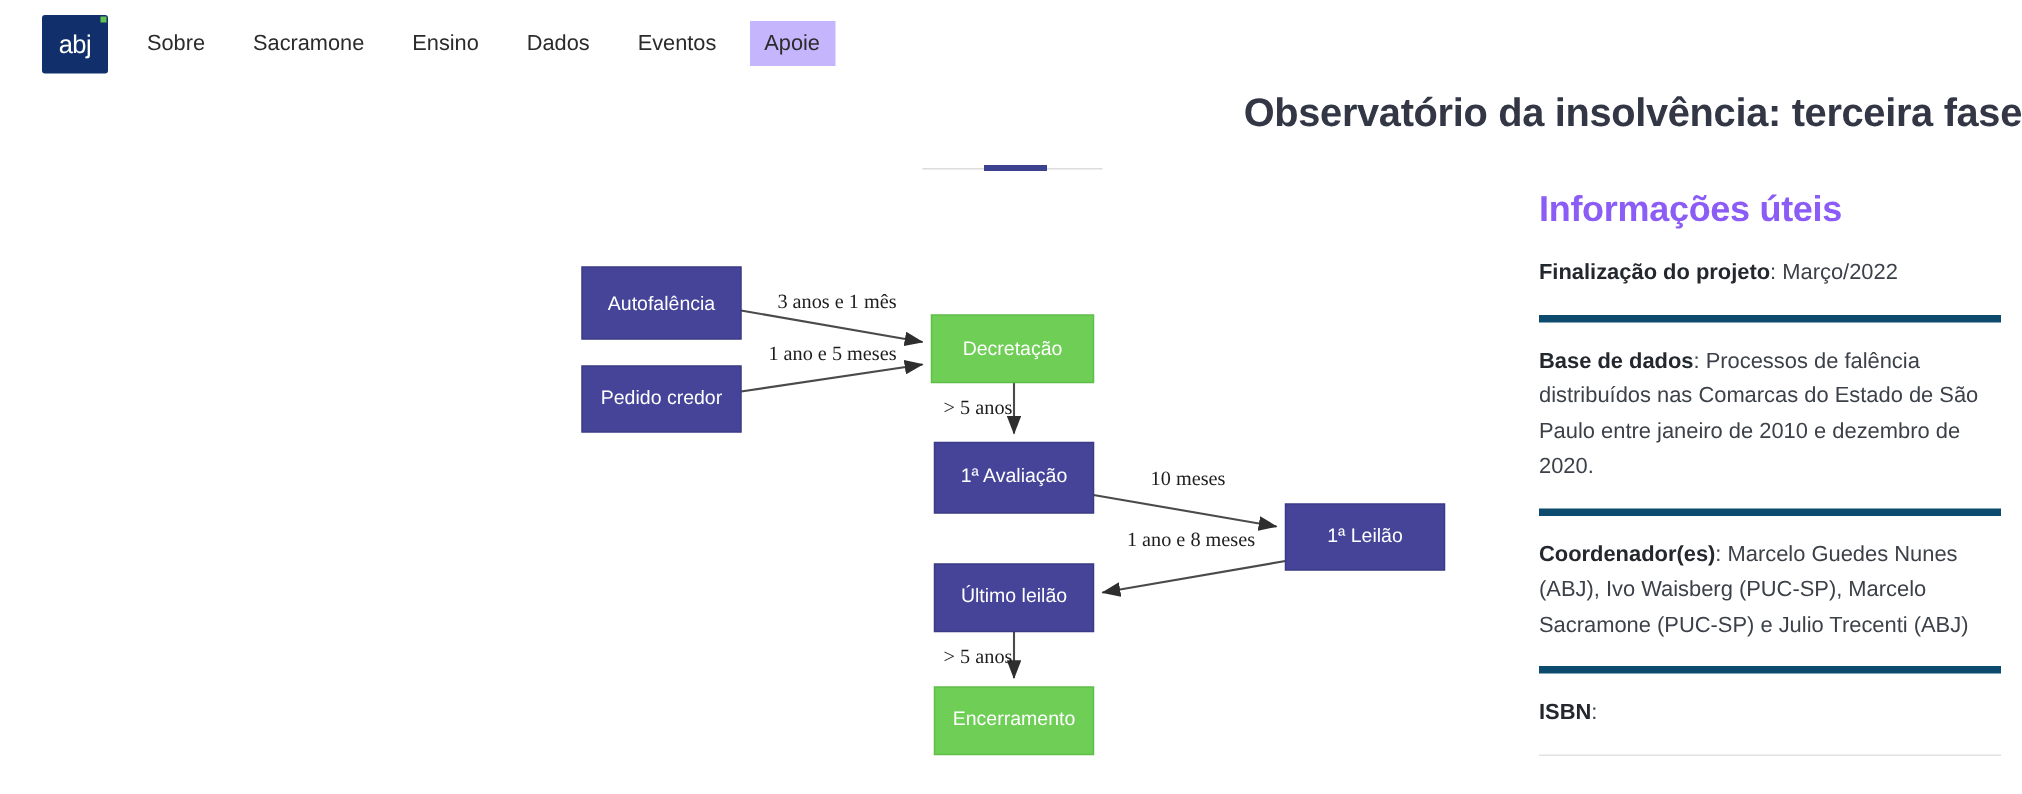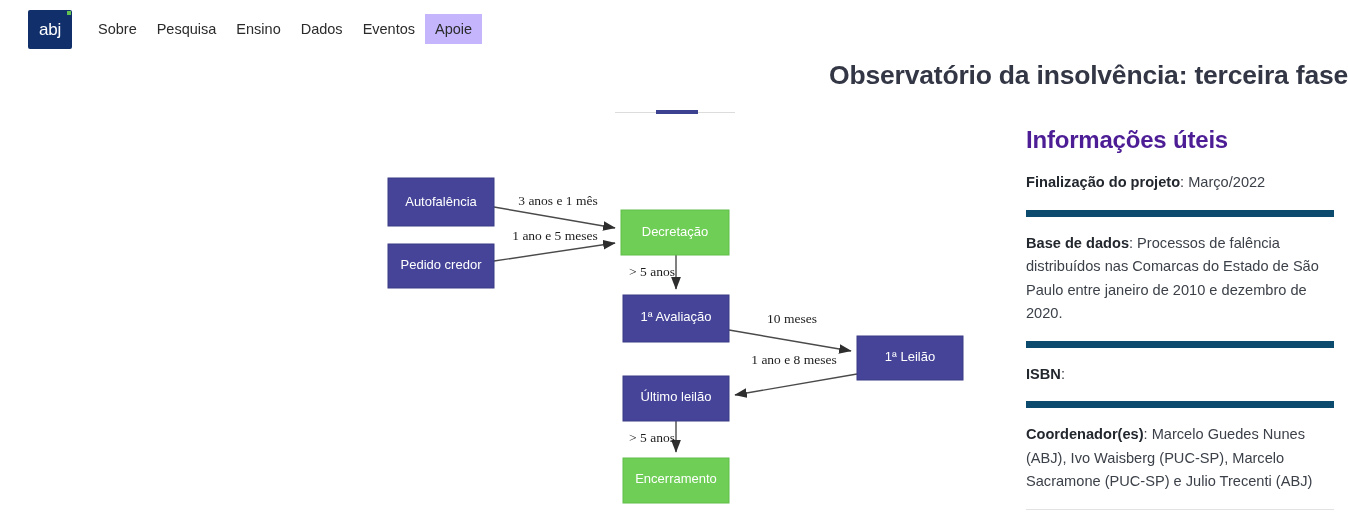--- a/index.html
+++ b/index.html
@@ -41,21 +41,21 @@
     position: absolute;
     right: 1px; top: 1px;
     width: 4px; height: 4px;
     background: #63c150;
   }
   .nav-links {
     position: absolute;
     left: 88px; top: 14px;
     display: flex;
     align-items: center;
-    gap: 0px;
+    gap: 12px;
   }
   .nav-link {
     font-size: 14.5px;
     color: #2b2b2b;
     padding: 5px 10px;
     line-height: 20px;
     white-space: nowrap;
     cursor: pointer;
     text-decoration: none;
   }
@@ -119,46 +119,46 @@
 
   
   .sidebar {
     position: absolute;
     left: 1026px; top: 126px;
     width: 308px;
   }
   .sidebar-title {
     font-size: 24px;
     font-weight: bold;
-    color: #4c1d95;
+    color: #8b5cf6;
     letter-spacing: -0.2px;
     margin-bottom: 17px;
   }
   .info-item {
     font-size: 14.6px;
     line-height: 23.5px;
     color: #3c4149;
     padding-bottom: 15px;
-    border-bottom: 7px solid #0c4a6e;
+    border-bottom: 5px solid #0c4a6e;
     margin-bottom: 15px;
   }
   .info-item:last-child { border-bottom: 1px solid #e2e2e2; }
   .info-label { font-weight: bold; color: #23272e; }
 </style>
 </head>
 <body>
 
 <div class="navbar">
   <div class="brand">
     <span class="brand-text">abj</span>
     <span class="brand-dot"></span>
   </div>
   <nav class="nav-links">
     <a class="nav-link">Sobre</a>
-    <a class="nav-link">Pesquisa</a>
+    <a class="nav-link">Sacramone</a>
     <a class="nav-link">Ensino</a>
     <a class="nav-link">Dados</a>
     <a class="nav-link">Eventos</a>
     <a class="nav-link active">Apoie</a>
   </nav>
 </div>
 
 <h1 class="page-title">Observatório da insolvência: terceira fase</h1>
 <div class="title-divider">
   <div class="line-thin"></div>
@@ -227,19 +227,19 @@
 
   <div class="info-item">
     <span class="info-label">Finalização do projeto</span><span>: Março/2022</span>
   </div>
 
   <div class="info-item">
     <span class="info-label">Base de dados</span><span>: Processos de falência distribuídos nas Comarcas do Estado de São Paulo entre janeiro de 2010 e dezembro de 2020.</span>
   </div>
 
   <div class="info-item">
+    <span class="info-label">Coordenador(es)</span><span>: Marcelo Guedes Nunes (ABJ), Ivo Waisberg (PUC-SP), Marcelo Sacramone (PUC-SP) e Julio Trecenti (ABJ)</span>
+  </div>
+
+  <div class="info-item">
     <span class="info-label">ISBN</span><span>:</span>
   </div>
-
-  <div class="info-item">
-    <span class="info-label">Coordenador(es)</span><span>: Marcelo Guedes Nunes (ABJ), Ivo Waisberg (PUC-SP), Marcelo Sacramone (PUC-SP) e Julio Trecenti (ABJ)</span>
-  </div>
 </aside>
 
 </body></html>

